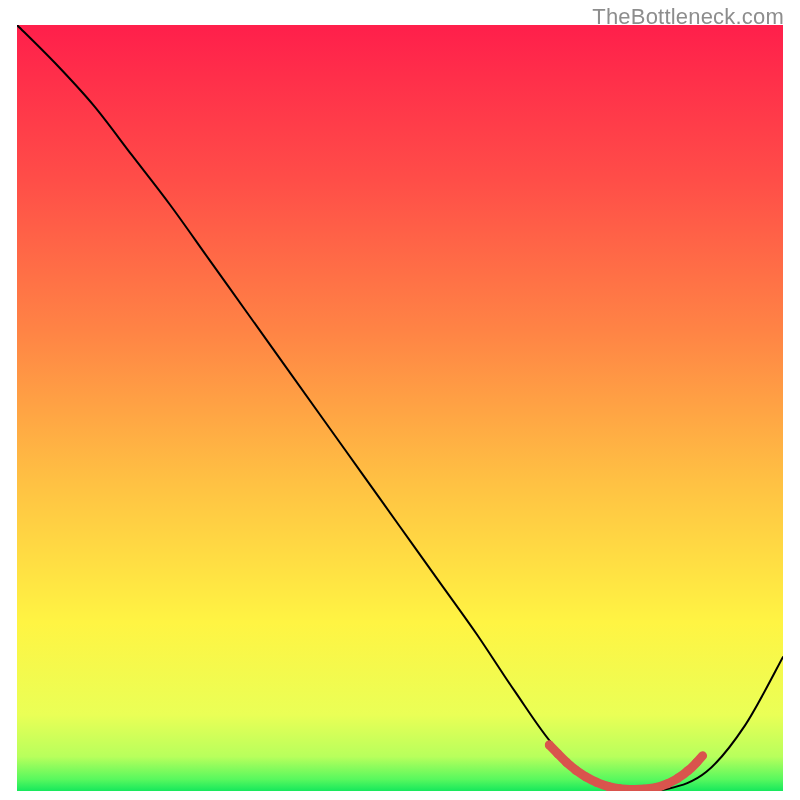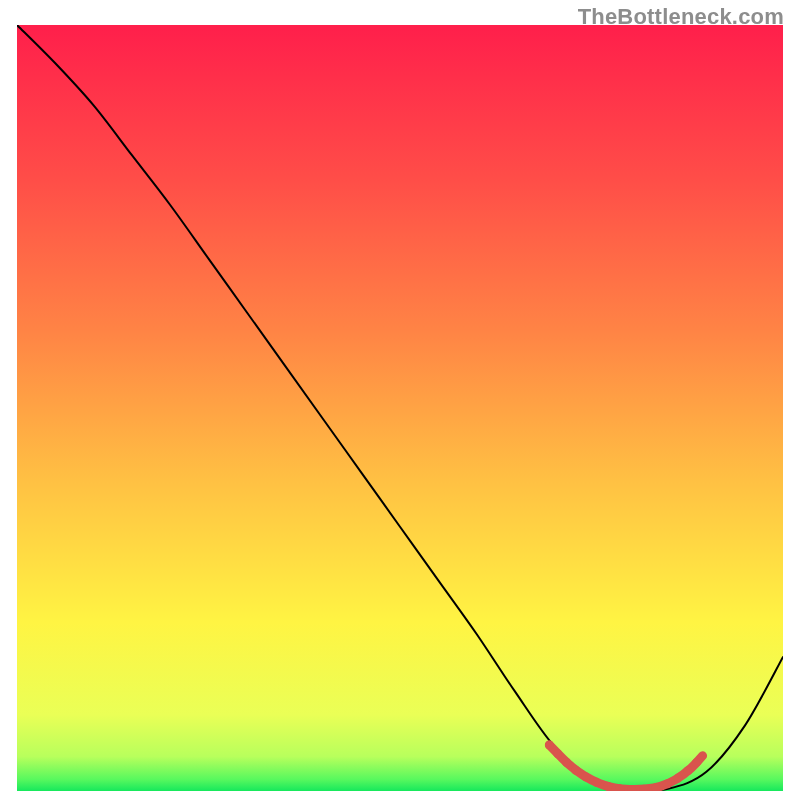--- a/index.html
+++ b/index.html
@@ -9,21 +9,21 @@
     height: 800px;
     background: #ffffff;
     font-family: Arial, Helvetica, sans-serif;
     overflow: hidden;
   }
   .watermark {
     position: absolute;
     top: 4px;
     right: 16px;
     font-size: 22px;
-    font-weight: 700;
+    font-weight: 400;
     color: #8d8d8d;
     letter-spacing: 0.2px;
     user-select: none;
     margin-left: 48px;
   }
   .plot-wrap {
     position: absolute;
     left: 17px;
     top: 25px;
     width: 766px;

